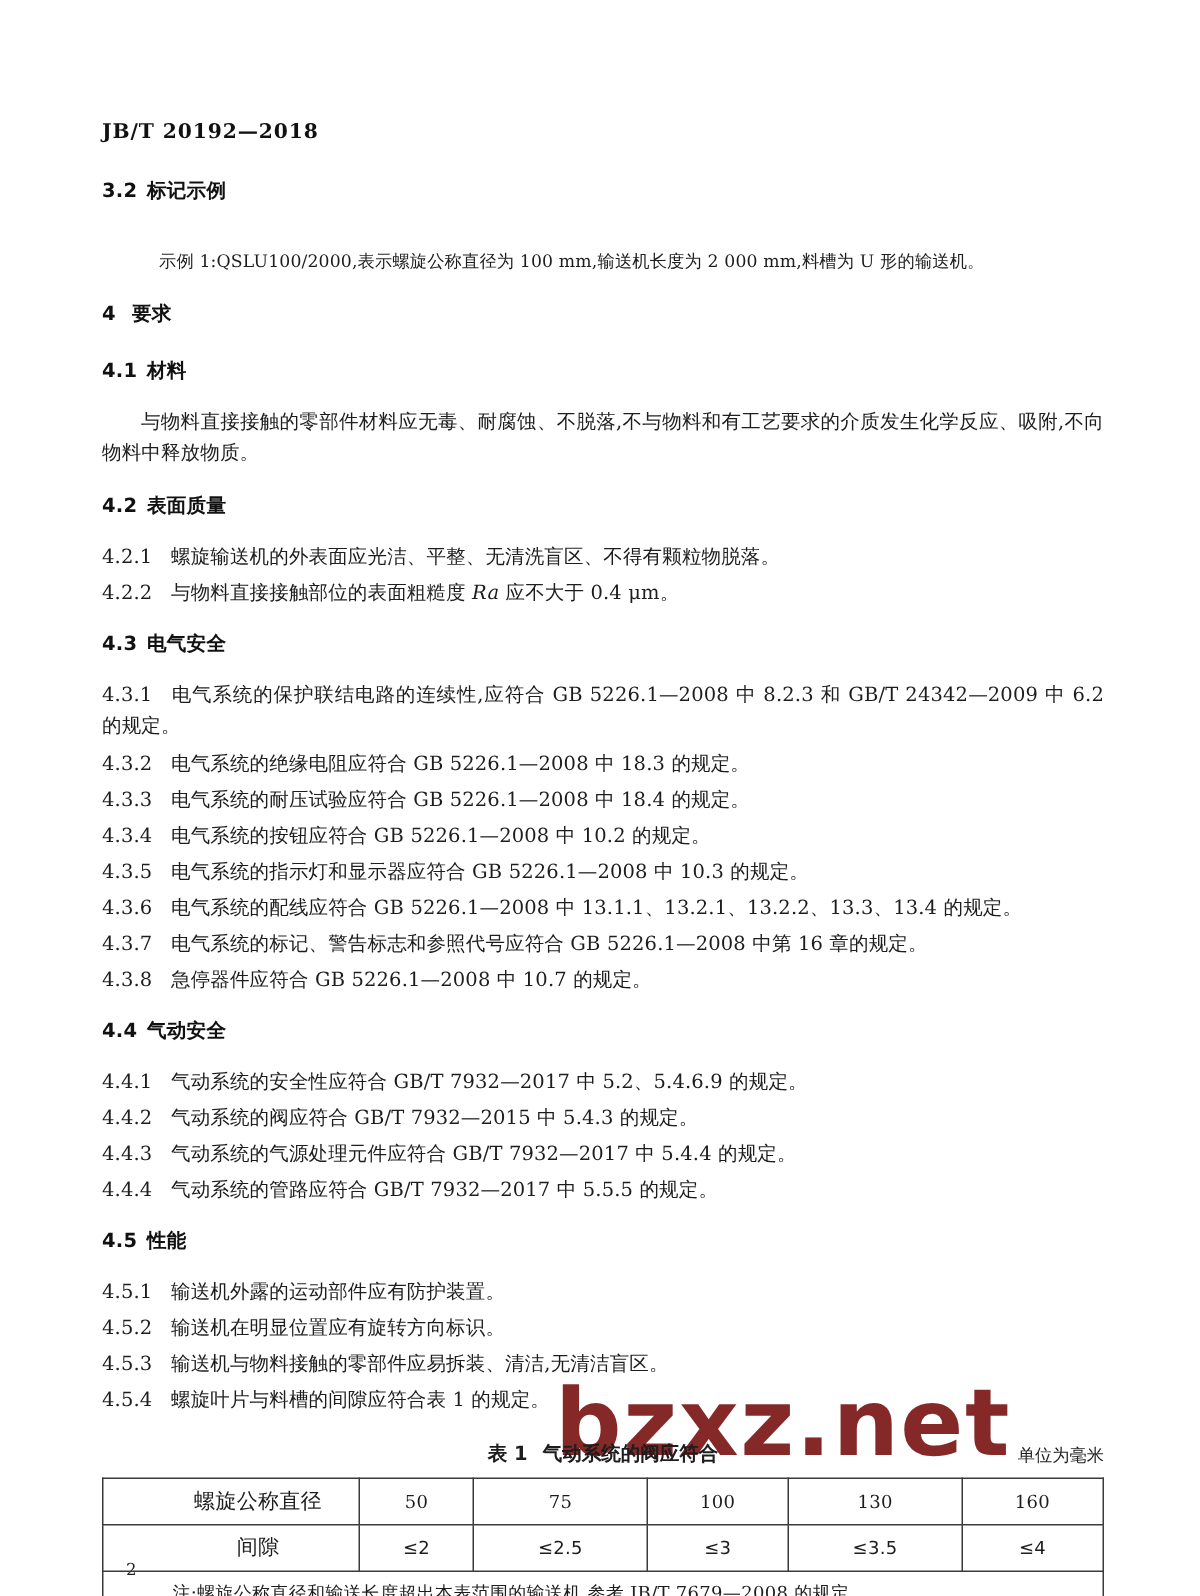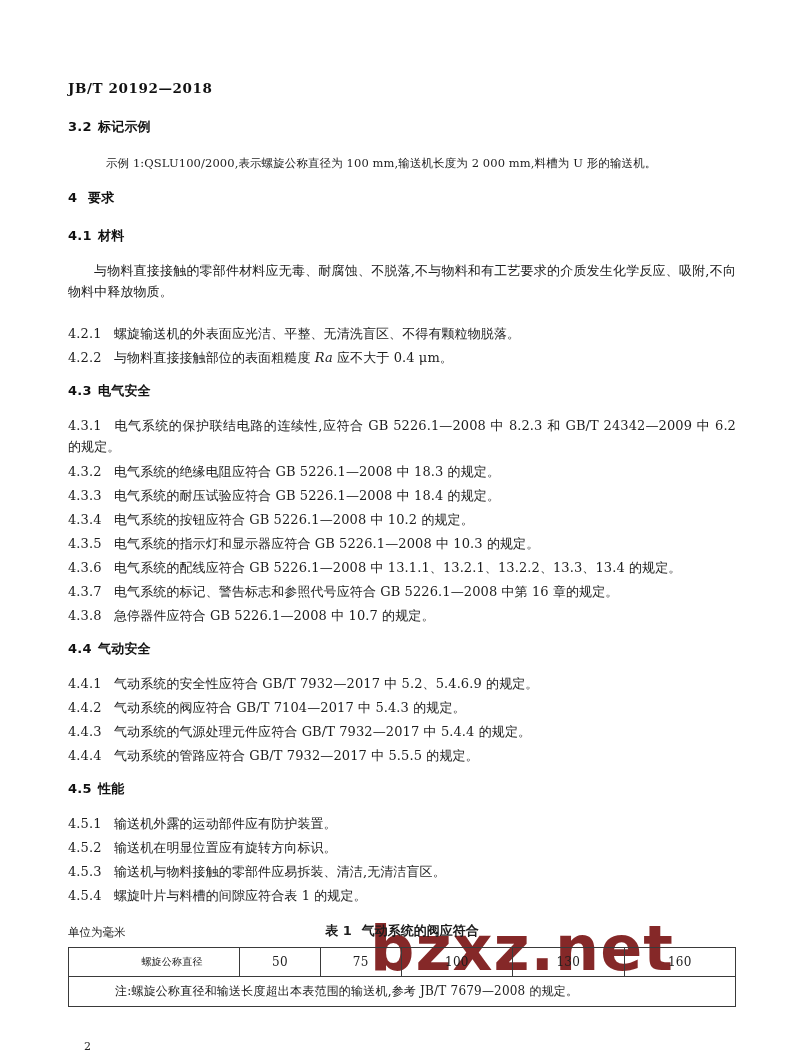--- a/index.html
+++ b/index.html
@@ -66,21 +66,21 @@
   .h2 .num { display: inline-block; min-width: 30px; }
   .h2.level1 .num { min-width: 20px; }
 
   .spacer-lg { height: 17px; }
   .spacer-md { height: 11px; }
   .spacer-sm { height: 6px; }
 
   .example {
     font-size: 11.5px;
     line-height: 1.5;
-    margin: 4px 0 0 38px;
+    margin: 15px 0 0 38px;
     letter-spacing: 0.1px;
   }
 
   .para {
     font-size: 13px;
     line-height: 1.62;
     margin: 0 0 4px 0;
     text-align: justify;
     letter-spacing: 0.1px;
   }
@@ -108,20 +108,21 @@
   .table-caption {
     text-align: center;
     font-family: "DejaVu Sans", "Liberation Sans", sans-serif;
     font-weight: bold;
     font-size: 13px;
     margin: 0 0 2px 0;
     position: relative;
   }
   .table-caption .tnum { margin-right: 10px; }
   .units-note {
+    text-align: right;
     font-size: 11.5px;
     font-family: "DejaVu Sans", "Liberation Sans", sans-serif;
     margin: -17px 0 7px 0;
   }
   table.spec {
     border-collapse: collapse;
     width: 100%;
     margin: 0 auto;
     background: transparent;
   }
@@ -129,21 +130,21 @@
     border: 1px solid #3a3a3a;
     text-align: center;
     font-size: 12px;
     padding: 6px 2px;
     height: 16px;
     background: transparent;
     letter-spacing: 0.2px;
   }
   table.spec td.rowhead {
     font-family: Liberation Mono, monospace;
-    font-size: 10px;
+    font-size: 14px;
     width: 130px;
     padding-left: 38px;
   }
   table.spec td.note {
     text-align: left;
     padding: 6px 0 6px 46px;
     font-size: 12px;
   }
   table.spec .le { font-family: "DejaVu Sans", "Liberation Sans", sans-serif; }
 
@@ -183,20 +184,23 @@
     <div class="spacer-md"></div>
 
     <div class="h2">
       <span class="num">4.1</span><span>材料</span>
     </div>
     <div class="spacer-sm"></div>
     <p class="para indent">与物料直接接触的零部件材料应无毒、耐腐蚀、不脱落,不与物料和有工艺要求的介质发生化学反应、吸附,不向物料中释放物质。</p>
 
     <div class="spacer-md"></div>
 
+    <div class="h2">
+      <span class="num">4.2</span><span>表面质量</span>
+    </div>
     <div class="spacer-sm"></div>
     <p class="clause">
       <span class="cnum">4.2.1</span><span class="cbody">螺旋输送机的外表面应光洁、平整、无清洗盲区、不得有颗粒物脱落。</span>
     </p>
     <p class="clause">
       <span class="cnum">4.2.2</span><span>与物料直接接触部位的表面粗糙度 </span><span class="italic">Ra</span><span> 应不大于 0.4 μm。</span>
     </p>
 
     <div class="spacer-md"></div>
 
@@ -232,21 +236,21 @@
     <div class="spacer-md"></div>
 
     <div class="h2">
       <span class="num">4.4</span><span>气动安全</span>
     </div>
     <div class="spacer-sm"></div>
     <p class="clause">
       <span class="cnum">4.4.1</span><span class="cbody">气动系统的安全性应符合 GB/T 7932—2017 中 5.2、5.4.6.9 的规定。</span>
     </p>
     <p class="clause">
-      <span class="cnum">4.4.2</span><span class="cbody">气动系统的阀应符合 GB/T 7104—2017 中 5.4.3 的规定。</span>
+      <span class="cnum">4.4.2</span><span class="cbody">气动系统的阀应符合 GB/T 7932—2015 中 5.4.3 的规定。</span>
     </p>
     <p class="clause">
       <span class="cnum">4.4.3</span><span class="cbody">气动系统的气源处理元件应符合 GB/T 7932—2017 中 5.4.4 的规定。</span>
     </p>
     <p class="clause">
       <span class="cnum">4.4.4</span><span class="cbody">气动系统的管路应符合 GB/T 7932—2017 中 5.5.5 的规定。</span>
     </p>
 
     <div class="spacer-md"></div>
 
@@ -277,20 +281,28 @@
         <tbody>
           <tr>
             <td class="rowhead">螺旋公称直径</td>
             <td>50</td>
             <td>75</td>
             <td>100</td>
             <td>130</td>
             <td>160</td>
           </tr>
           <tr>
+            <td class="rowhead">间隙</td>
+            <td class="le">≤2</td>
+            <td class="le">≤2.5</td>
+            <td class="le">≤3</td>
+            <td class="le">≤3.5</td>
+            <td class="le">≤4</td>
+          </tr>
+          <tr>
             <td class="note" colspan="6">注:螺旋公称直径和输送长度超出本表范围的输送机,参考 JB/T 7679—2008 的规定。</td>
           </tr>
         </tbody>
       </table>
     </div>
 
   </div>
 
   <div class="page-number">2</div>
 

